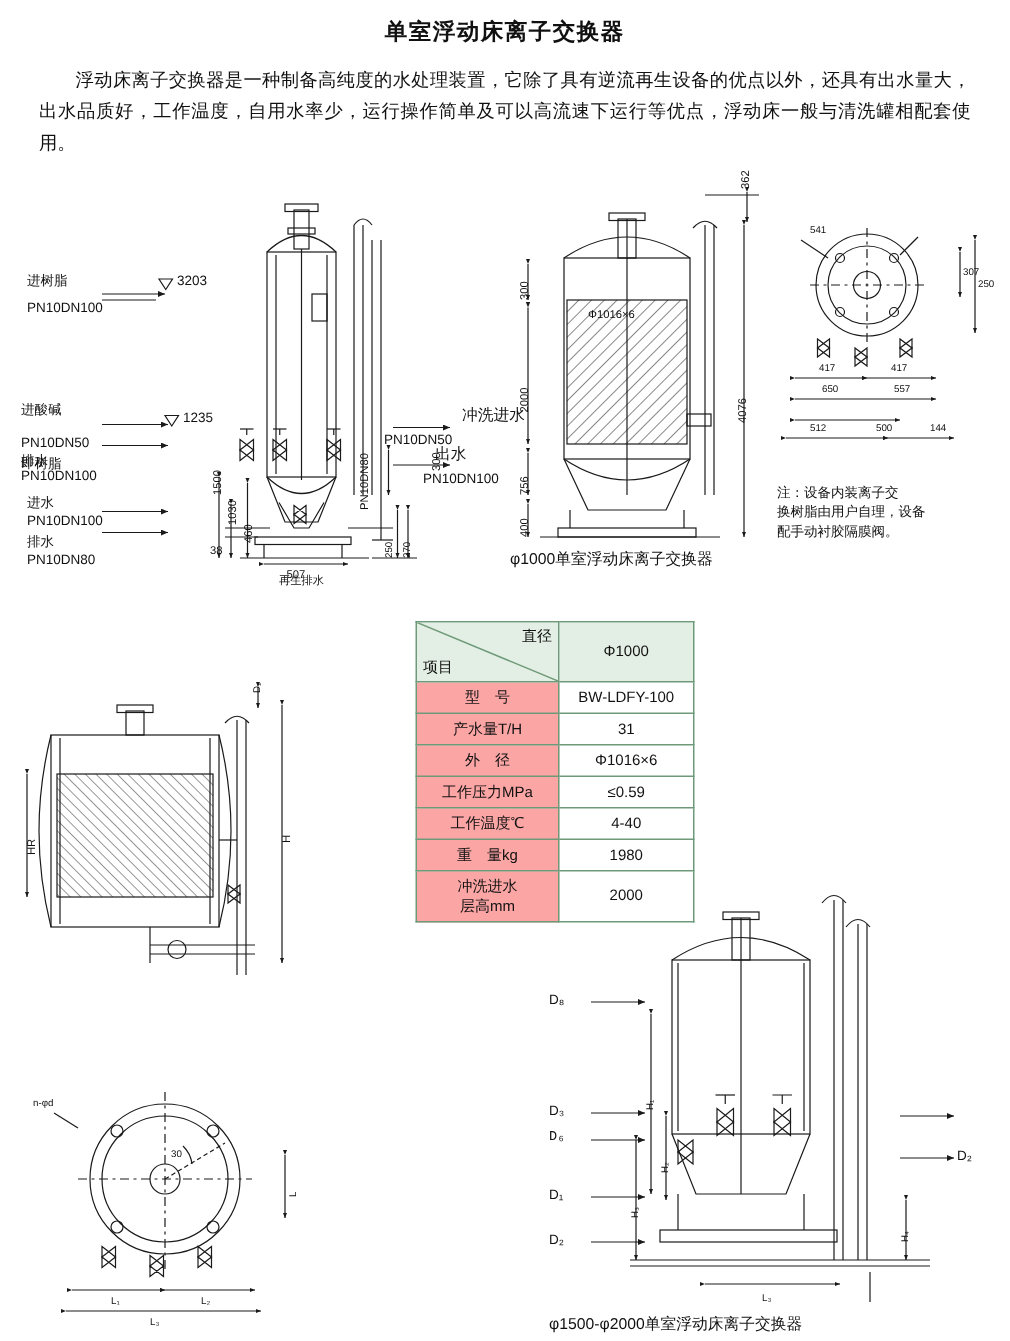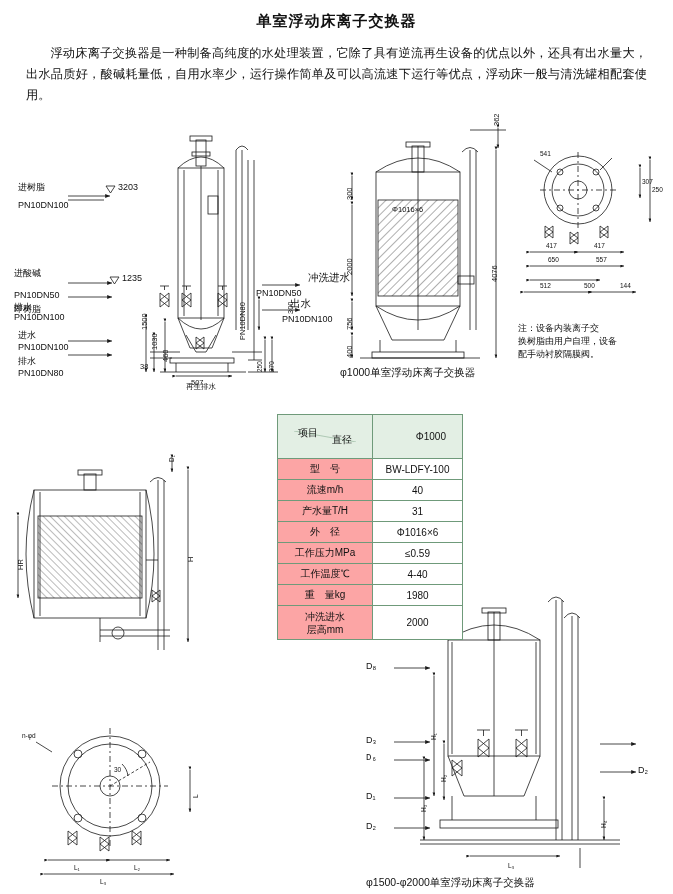--- a/index.html
+++ b/index.html
@@ -65,41 +65,40 @@
     text-align: center;
     padding: 0 2px;
     white-space: nowrap;
   }
   .spec td.k { background: #fca5a5; width: 95px; }
   .spec td.v { background: #ffffff; }
   .spec tr.head td {
     background: #e3efe4;
     height: 40px;
     position: relative;
-    padding: 16px;
-    text-align: right;
+    padding: 0;
   }
   .diagcell {
     position: relative;
     width: 100%;
     height: 100%;
   }
   .diagcell .d1 { position: absolute; right: 4px; top: 2px; }
   .diagcell .d2 { position: absolute; left: 4px; bottom: 2px; }
   .diagline {
     position: absolute;
     left: 0; top: 0;
     width: 100%; height: 100%;
   }
 </style>
 </head>
 <body>
 
 <div class="title">单室浮动床离子交换器</div>
-<div class="intro">浮动床离子交换器是一种制备高纯度的水处理装置，它除了具有逆流再生设备的优点以外，还具有出水量大，出水品质好，酸碱耗量低，自用水率少，运行操作简单及可以高流速下运行等优点，浮动床一般与清洗罐相配套使用。</div>
+<div class="intro">浮动床离子交换器是一种制备高纯度的水处理装置，它除了具有逆流再生设备的优点以外，还具有出水量大，出水品质好，工作温度，自用水率少，运行操作简单及可以高流速下运行等优点，浮动床一般与清洗罐相配套使用。</div>
 
 <svg id="drawing" width="673" height="894" viewBox="0 0 673 894">
   <defs>
     <pattern id="hatch" width="6" height="6" patternUnits="userSpaceOnUse" patternTransform="rotate(45)">
       <line x1="0" y1="0" x2="0" y2="6" stroke="#1a1a1a" stroke-width="0.7"></line>
     </pattern>
     <pattern id="hatch2" width="5" height="5" patternUnits="userSpaceOnUse" patternTransform="rotate(-45)">
       <line x1="0" y1="0" x2="0" y2="5" stroke="#1a1a1a" stroke-width="0.6"></line>
     </pattern>
     <marker id="arr" markerWidth="7" markerHeight="7" refX="6" refY="2.5" orient="auto">
@@ -439,24 +438,20 @@
           <span class="d2">项目</span>
         </div>
       </td>
       <td class="v">Φ1000</td>
     </tr>
   <tr>
         <td class="k">型　号</td>
         <td class="v">BW-LDFY-100</td>
       </tr>
       <tr>
-        <td class="k">流速m/h</td>
-        <td class="v">40</td>
-      </tr>
-      <tr>
         <td class="k">产水量T/H</td>
         <td class="v">31</td>
       </tr>
       <tr>
         <td class="k">外　径</td>
         <td class="v">Φ1016×6</td>
       </tr>
       <tr>
         <td class="k">工作压力MPa</td>
         <td class="v">≤0.59</td>

